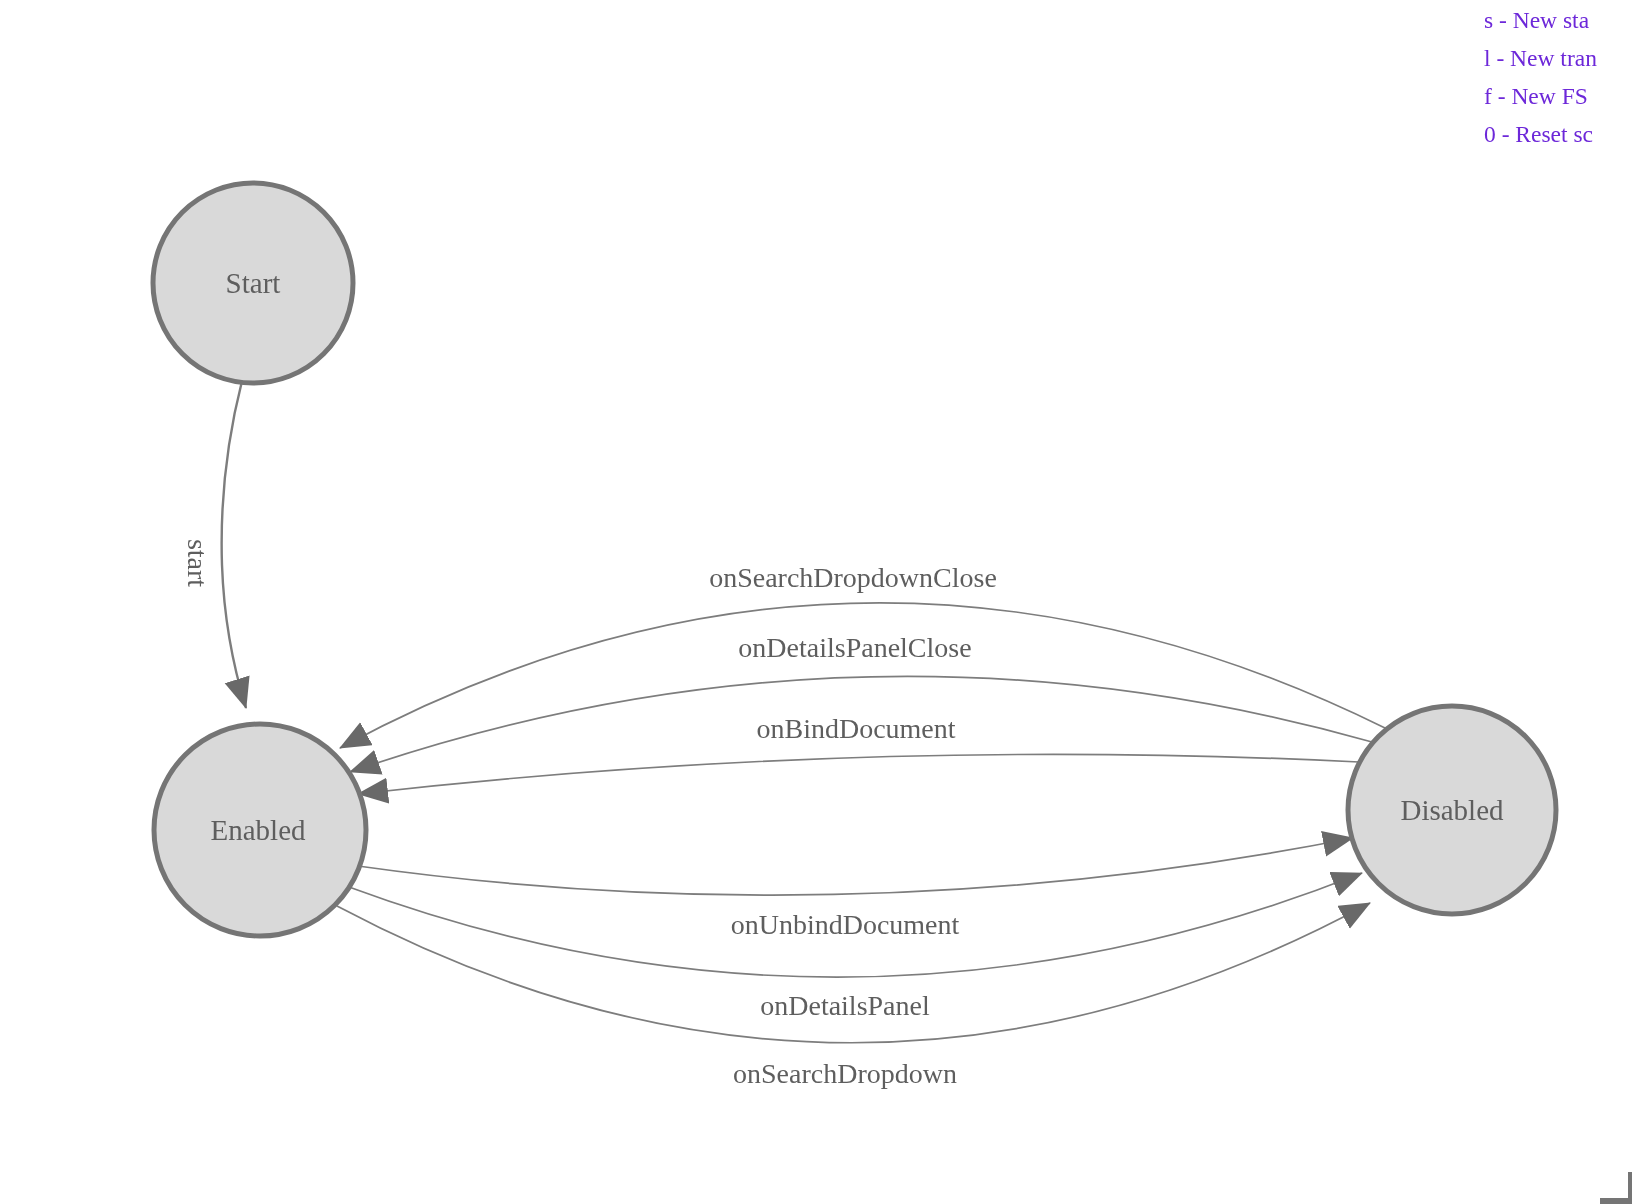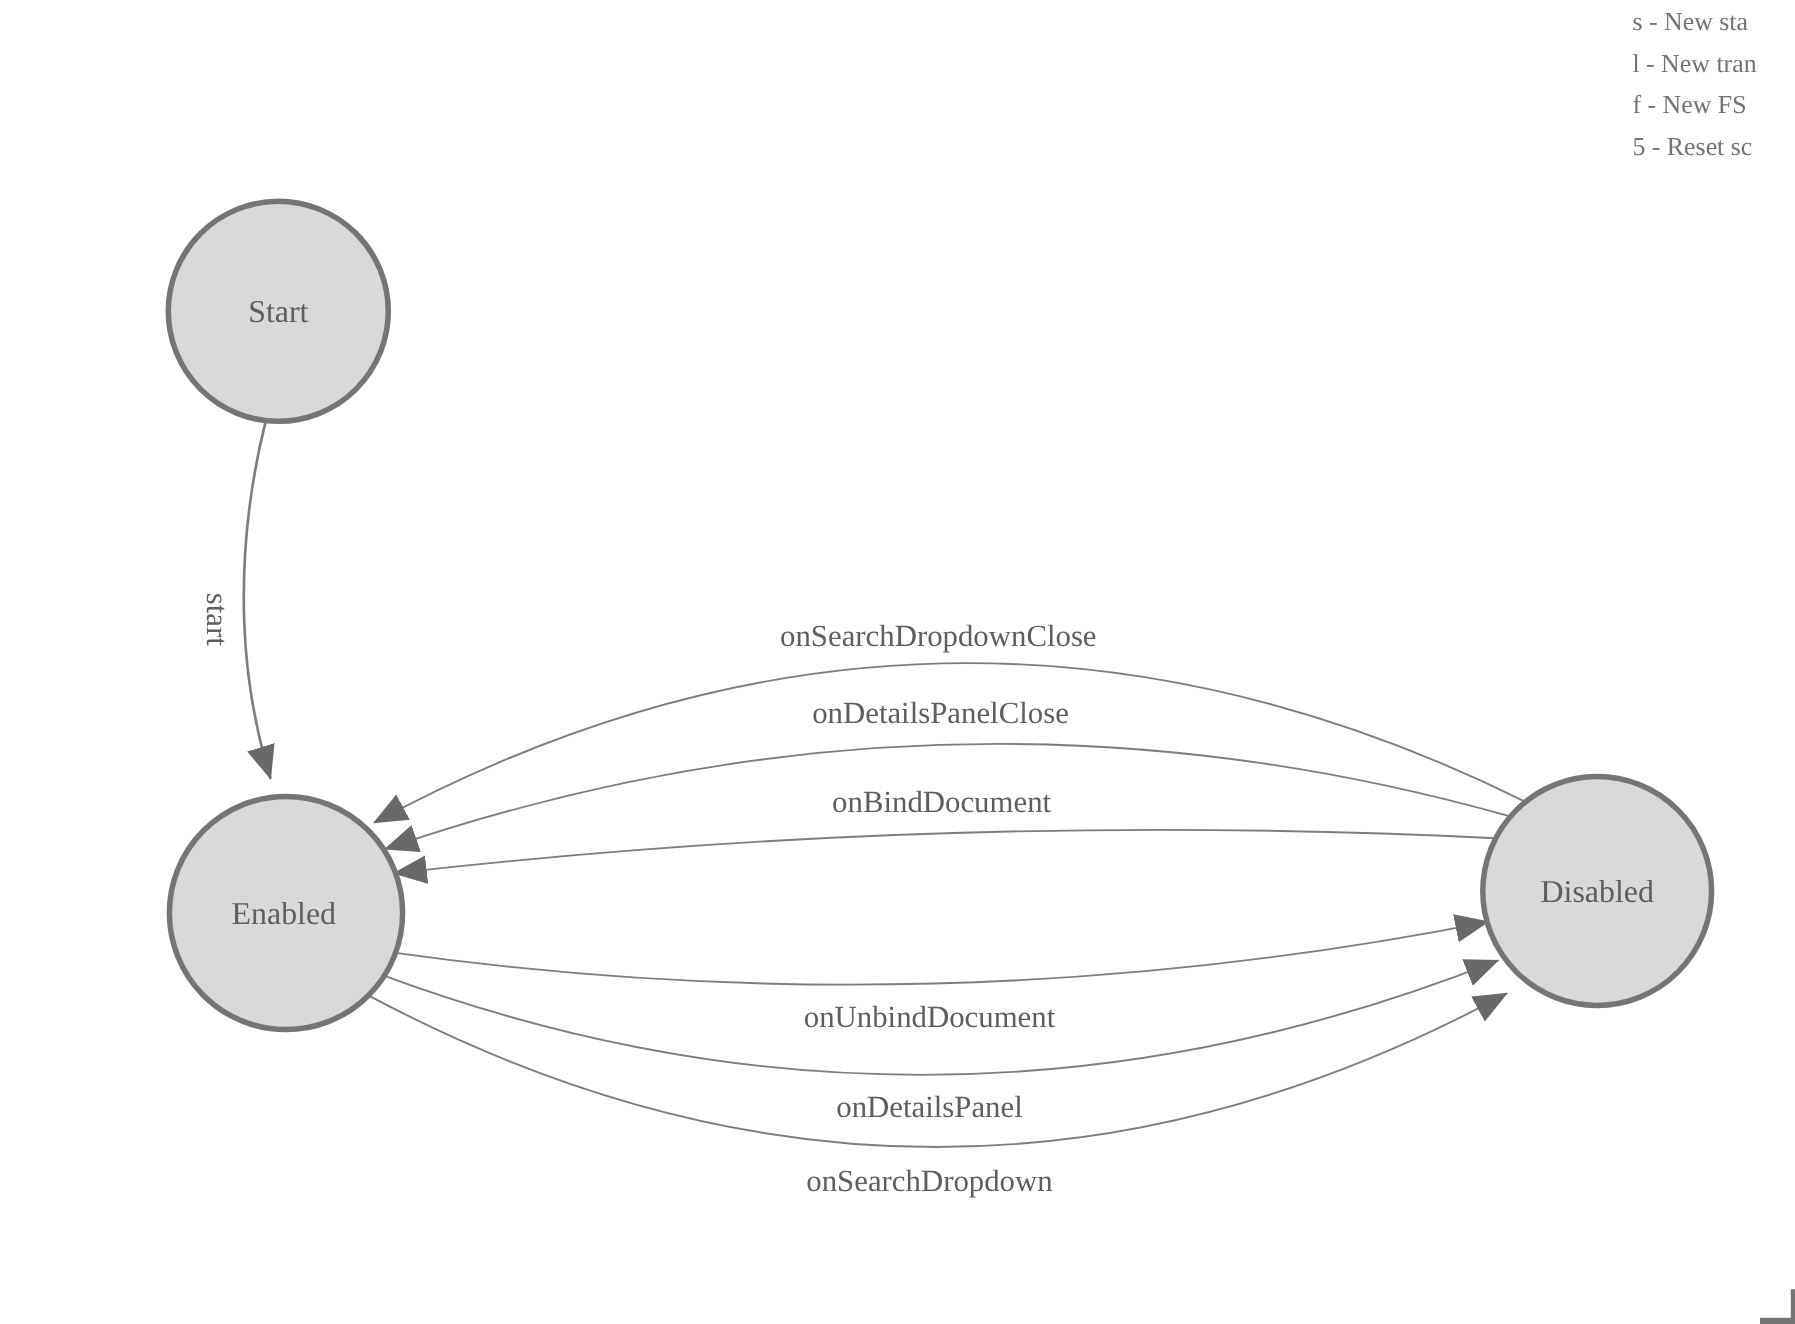--- a/index.html
+++ b/index.html
@@ -37,21 +37,21 @@
   .edge-label {
     fill: #5e5e5e;
     font-size: 28px;
     font-family: "Liberation Serif", serif;
     text-anchor: middle;
   }
   .legend {
     position: absolute;
     left: 1484px;
     top: 1px;
-    color: #737373;
+    color: #6d28d9;
     font-size: 23.5px;
     line-height: 38px;
     white-space: nowrap;
   }
   .corner-v {
     position: absolute;
     left: 1628px;
     top: 1172px;
     width: 4px;
     height: 32px;
@@ -126,19 +126,19 @@
     <g>
       <circle class="state-circle" cx="1452" cy="810" r="104"></circle>
       <text class="node-label" x="1452" y="820">Disabled</text>
     </g>
   </svg>
 
   <div class="legend">
     <div>s - New sta</div>
     <div>l - New tran</div>
     <div>f - New FS</div>
-    <div>5 - Reset sc</div>
+    <div>0 - Reset sc</div>
   </div>
 
   <div class="corner-v"></div>
   <div class="corner-h"></div>
 
 </div>
 
 </body></html>

